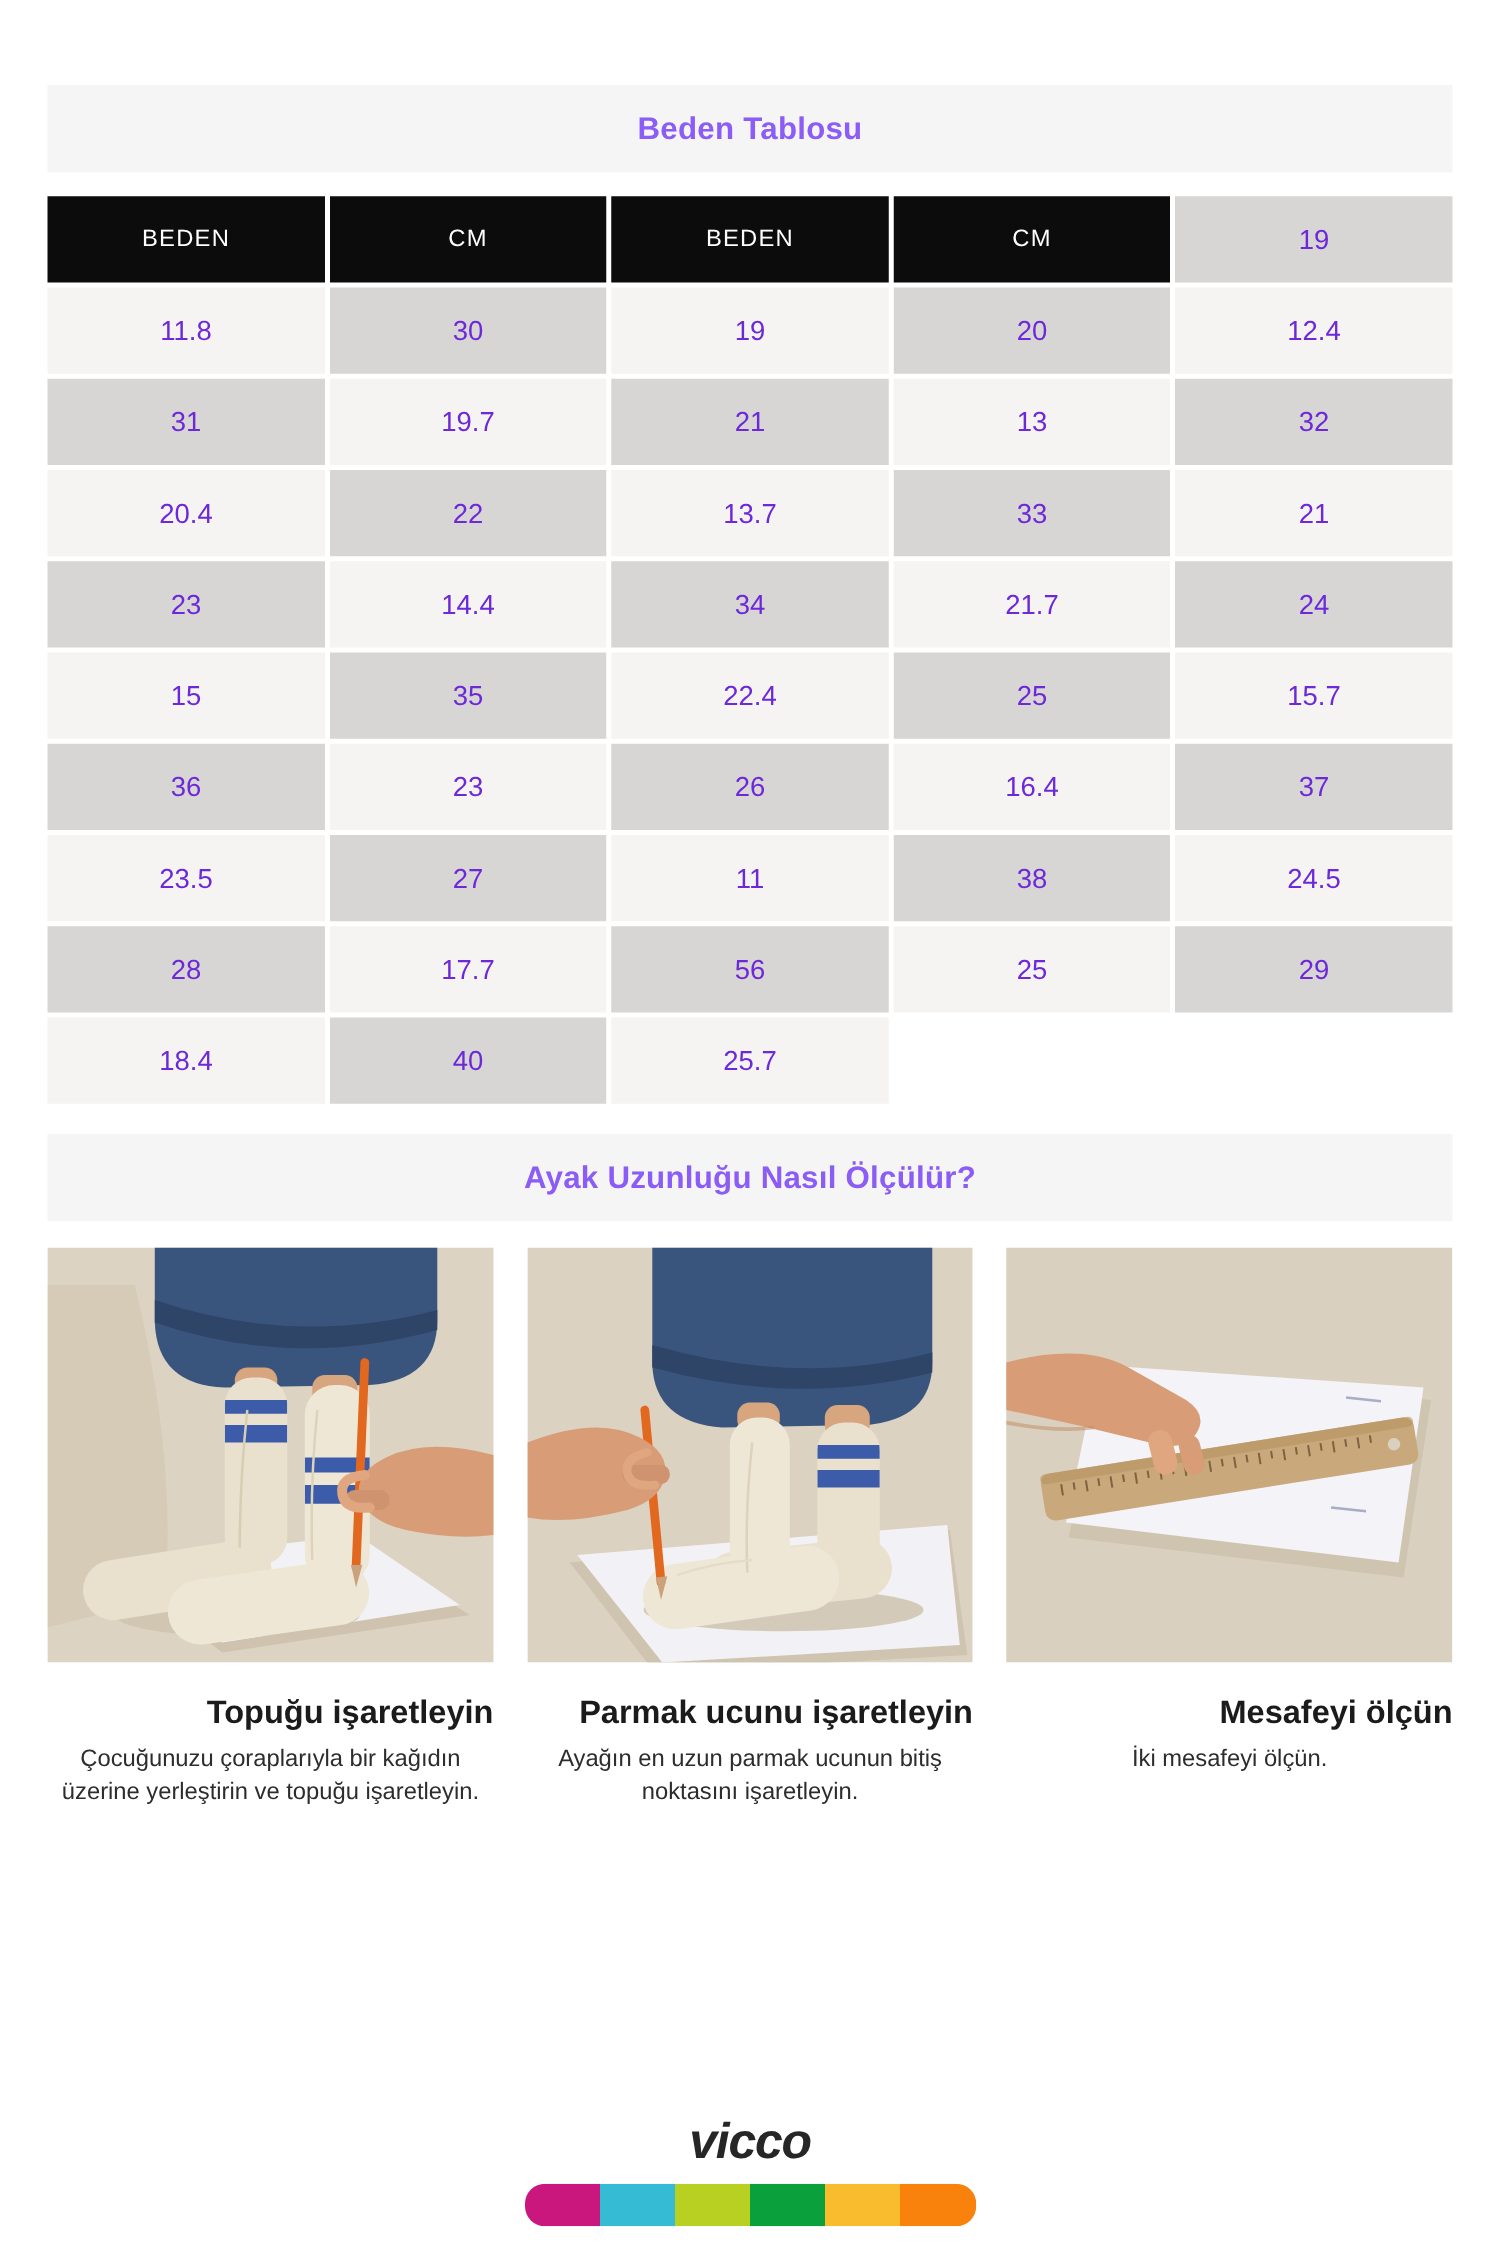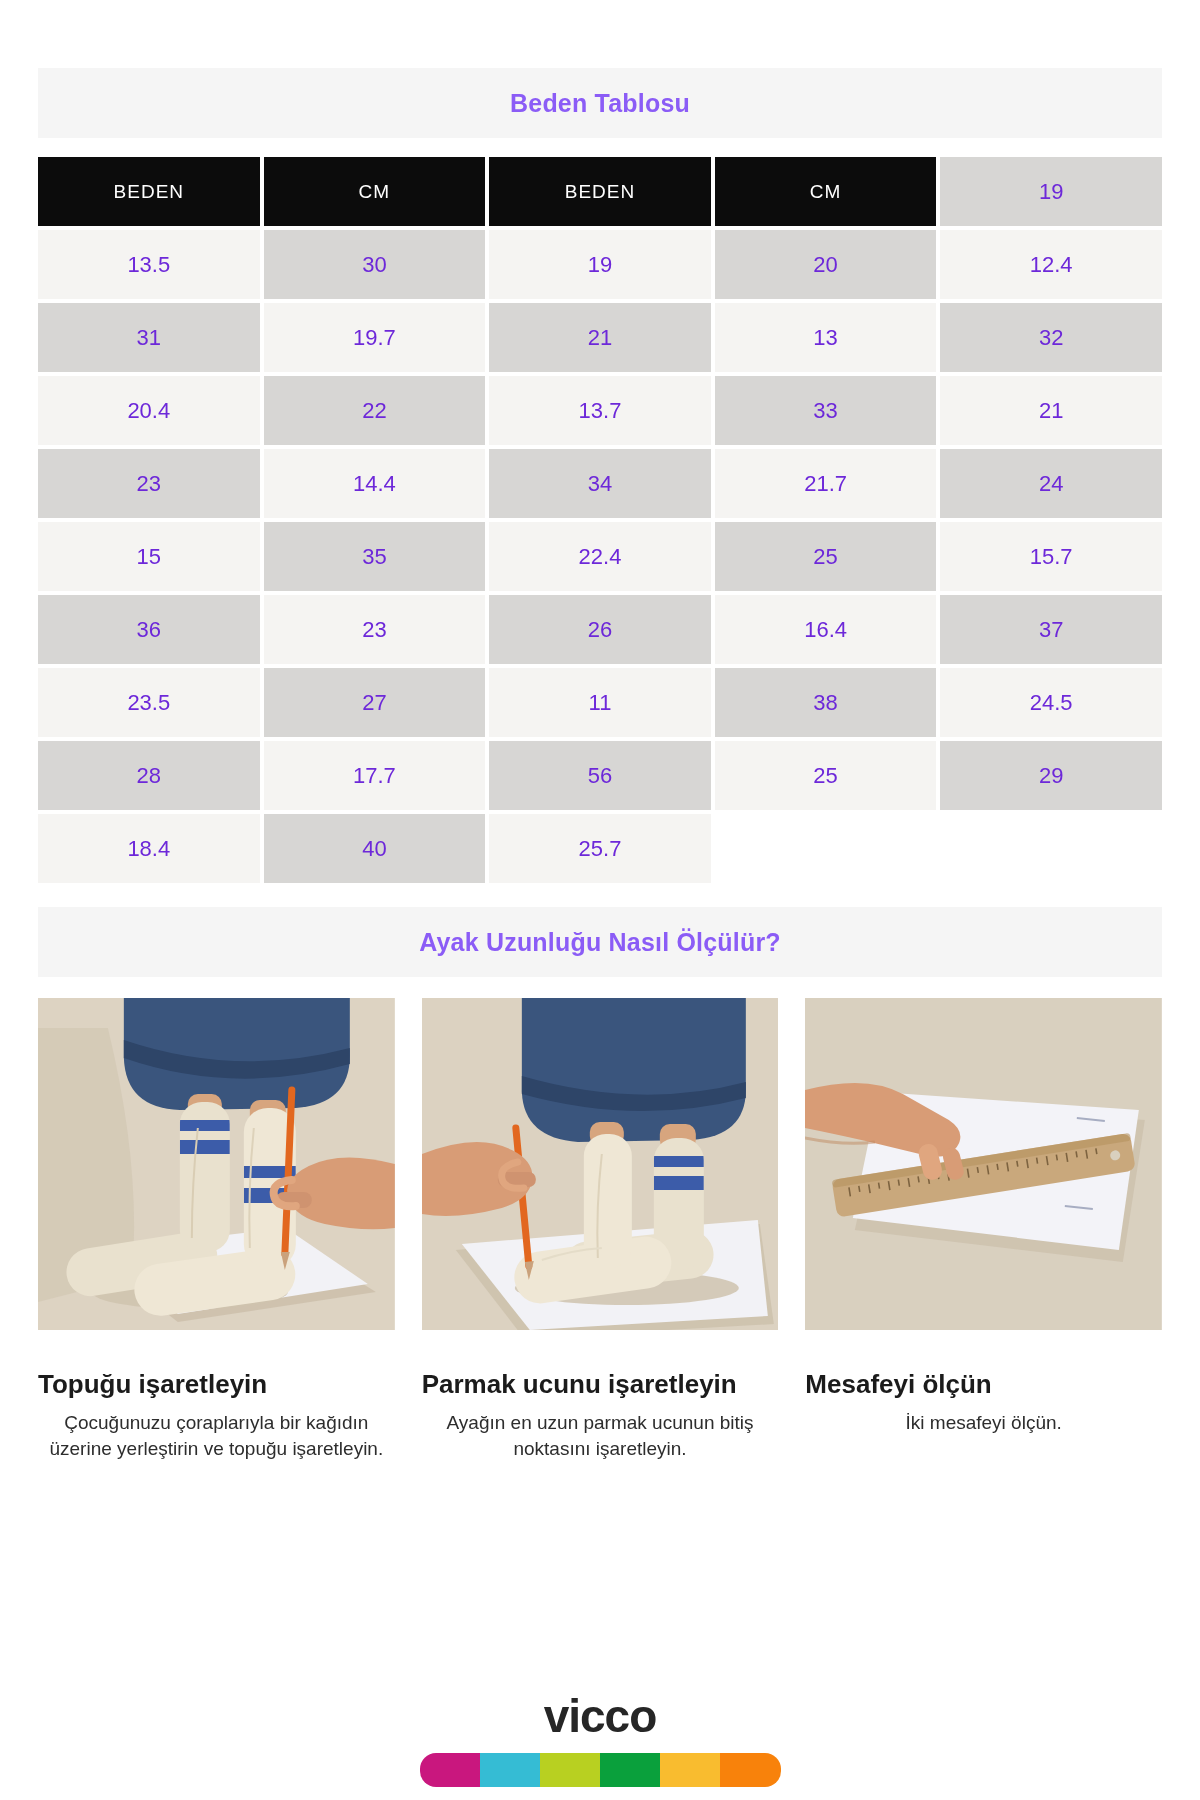--- a/index.html
+++ b/index.html
@@ -14,45 +14,45 @@
 
   .size-table { margin-top:19px; display:grid; grid-template-columns:repeat(5,1fr); gap:4px; }
   .size-table .cell { display:flex; align-items:center; justify-content:center; height:69px; font-size:22px; color:#6d28d9; }
   .size-table .head { background:#0c0c0c; color:#ffffff; font-size:19px; letter-spacing:1px; }
   .size-table .size-bg { background:#d7d6d4; }
   .size-table .cm-bg { background:#f5f4f2; }
 
   .steps { margin-top:21px; display:flex; gap:27px; }
   .step { flex:1; min-width:0; }
   .step .photo { width:100%; height:332px; display:block; }
-  .step-title { margin-top:39px; text-align:left; font-size:26px; font-weight:bold; color:#1b1b1b; }
+  .step-title { margin-top:24px; text-align:right; font-size:26px; font-weight:bold; color:#1b1b1b; }
   .step-desc { margin-top:10px; text-align:center; font-size:19px; line-height:26px; color:#2d2d2d; padding:0 4px; }
 
   .brand { position:absolute; left:0; right:0; top:1693px; text-align:center; }
-  .brand-logo { font-size:46px; font-weight:bold; color:#262626; letter-spacing:-1px; line-height:1; }
+  .brand-logo { font-size:40px; font-weight:bold; color:#262626; letter-spacing:-1px; line-height:1;font-style:italic; }
   .brand-bar { margin:14px auto 0; width:361px; height:34px; border-radius:16px; overflow:hidden; display:flex; }
   .brand-bar span { flex:1; }
 </style>
 </head>
 <body>
 
 <div class="page">
   <div class="content">
 
     <div class="band band-1">
       <div class="band-title">Beden Tablosu</div>
     </div>
 
     <div class="size-table" id="size-table">
         <div class="cell head">BEDEN</div>
         <div class="cell head">CM</div>
         <div class="cell head">BEDEN</div>
         <div class="cell head">CM</div>
         <div class="cell size-bg">19</div>
-        <div class="cell cm-bg">13.5</div>
+        <div class="cell cm-bg">11.8</div>
         <div class="cell size-bg">30</div>
         <div class="cell cm-bg">19</div>
         <div class="cell size-bg">20</div>
         <div class="cell cm-bg">12.4</div>
         <div class="cell size-bg">31</div>
         <div class="cell cm-bg">19.7</div>
         <div class="cell size-bg">21</div>
         <div class="cell cm-bg">13</div>
         <div class="cell size-bg">32</div>
         <div class="cell cm-bg">20.4</div>

